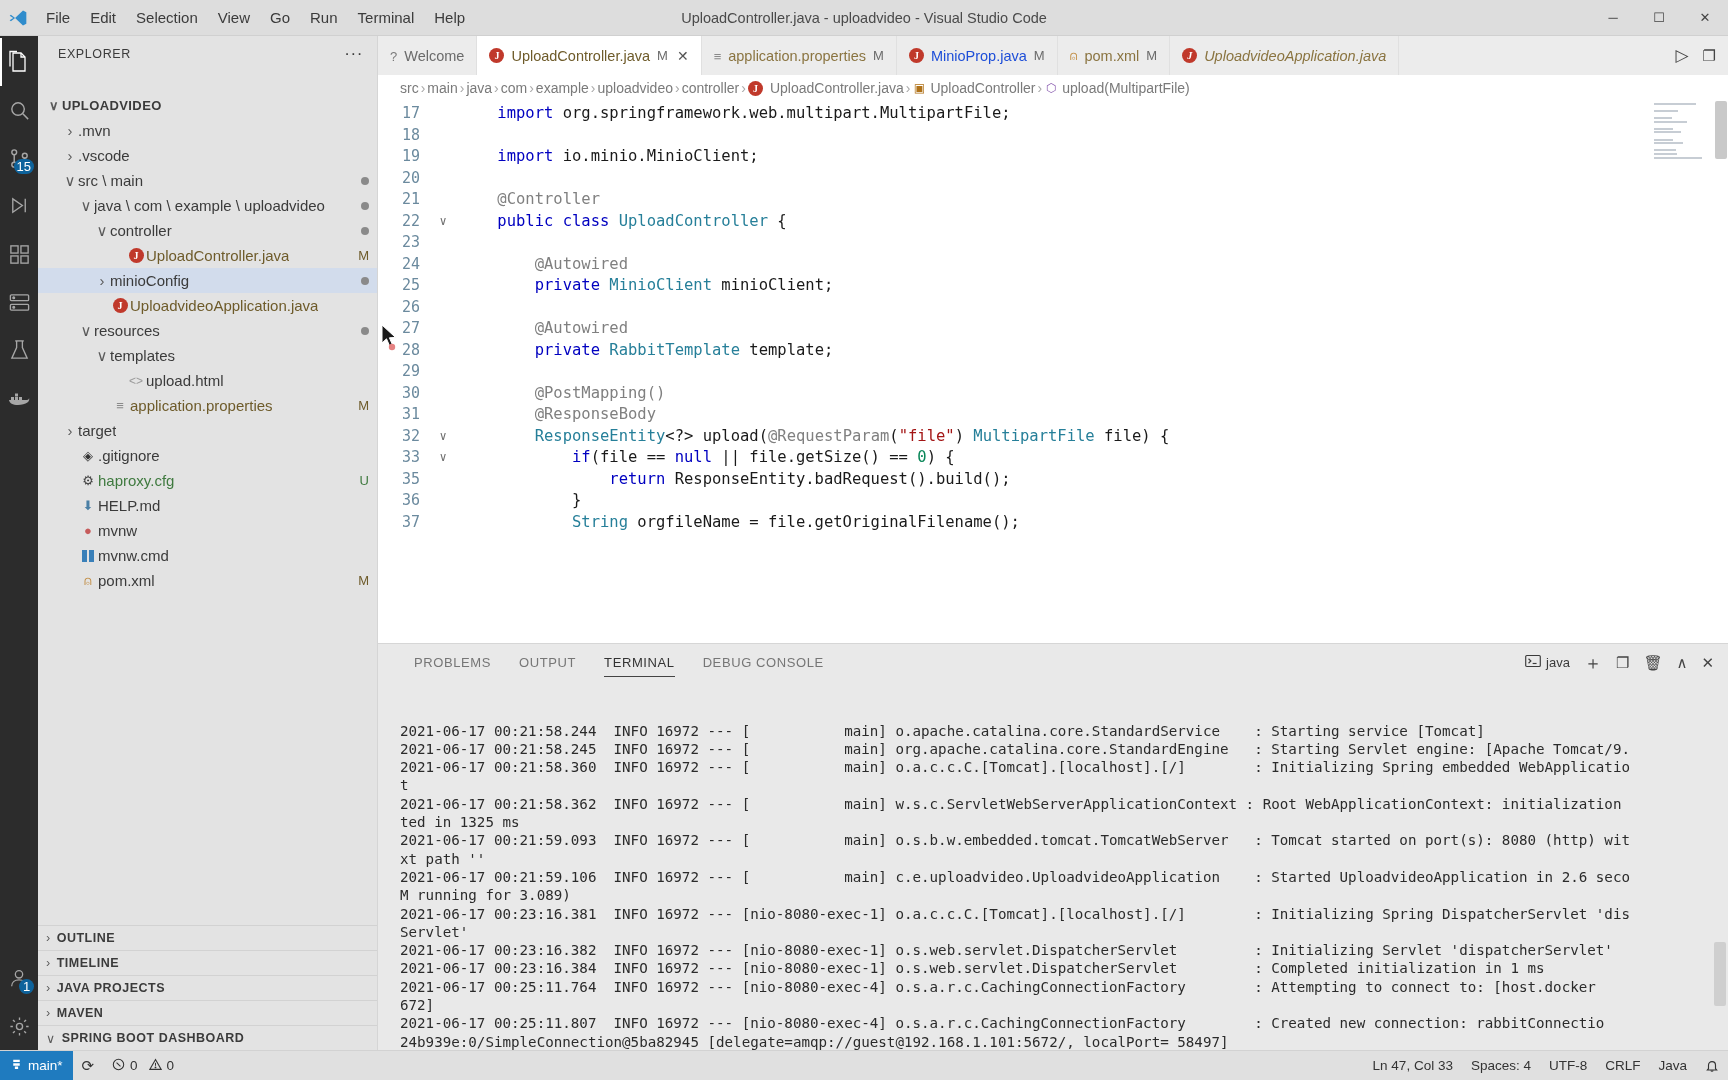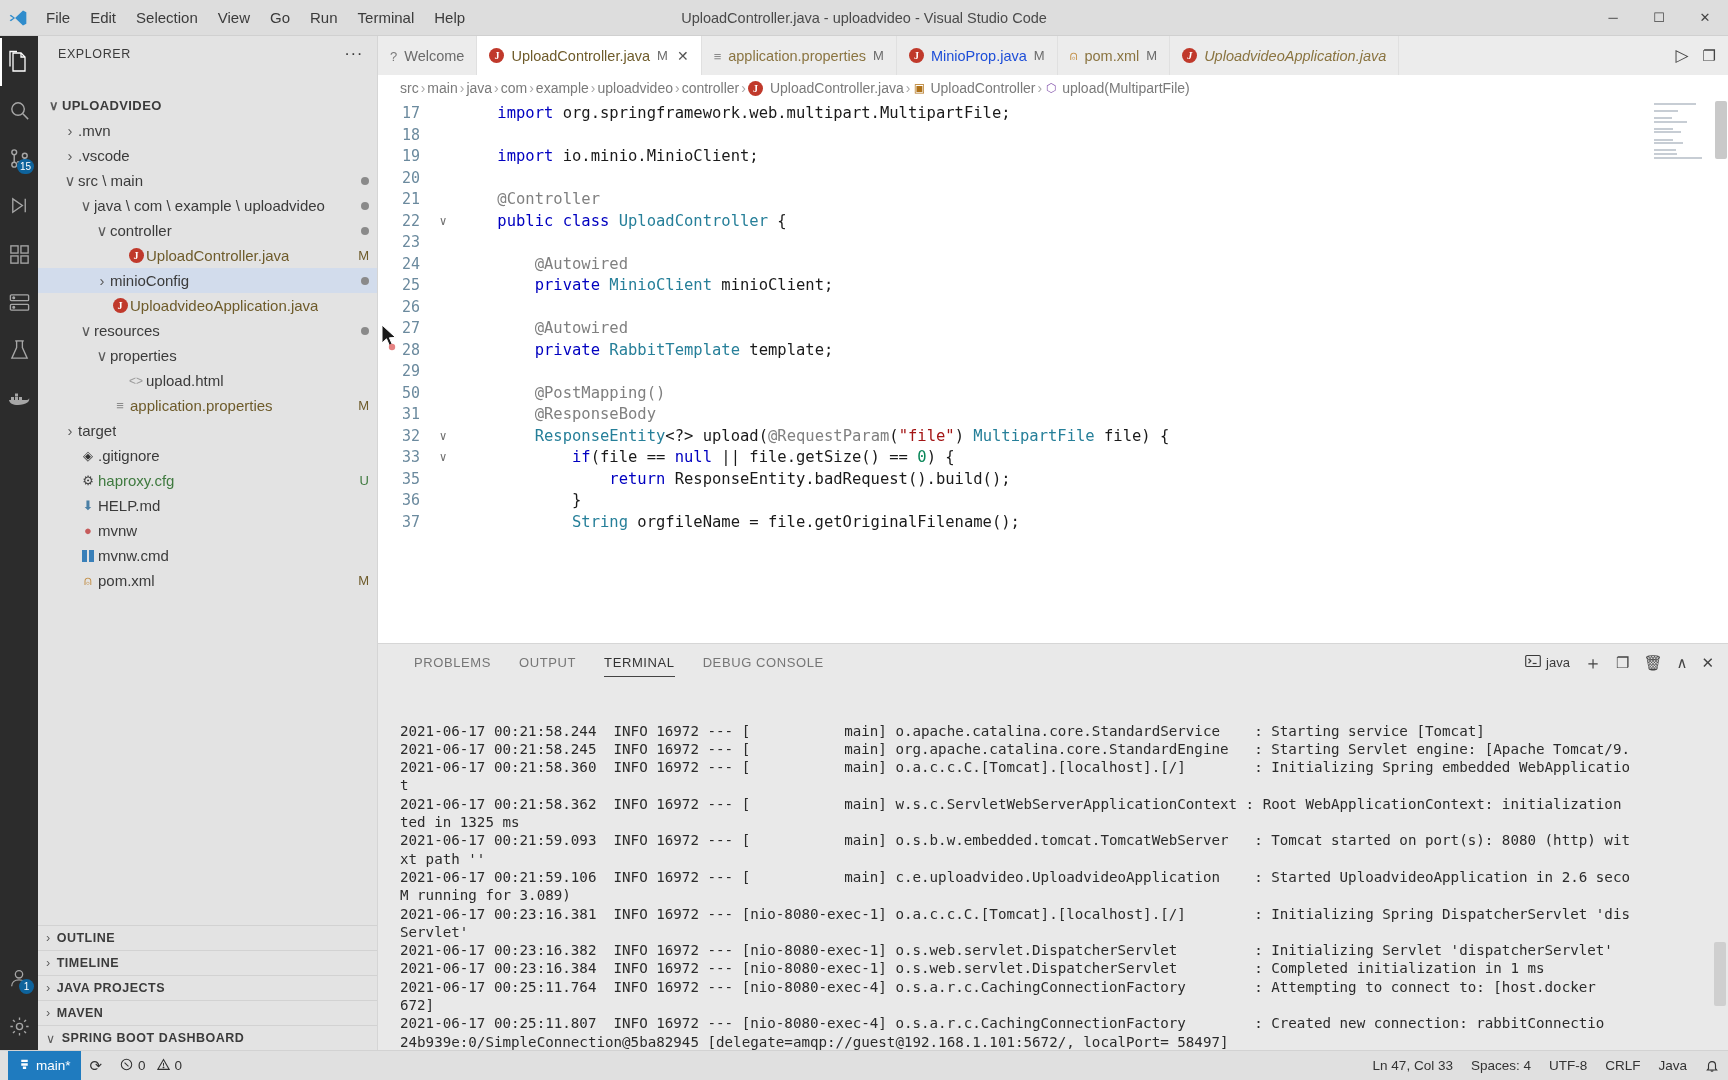--- a/index.html
+++ b/index.html
@@ -48,21 +48,21 @@
     width: 38px; height: 48px;
     display: flex; align-items: center; justify-content: center;
     position: relative; color: #a6a6a6; cursor: pointer;
   }
   .act-item.active { color: #ffffff; }
   .act-item.active::before {
     content: ""; position: absolute; left: 0; top: 0; bottom: 0; width: 2px; background: #fff;
   }
   .act-badge {
     position: absolute; right: 4px; bottom: 8px;
-    background: #0e639c; color: #fff; font-size: 10px;
+    background: #0e639c; color: #fff; font-size: 13px;
     border-radius: 8px; min-width: 15px; height: 15px;
     display: flex; align-items: center; justify-content: center; padding: 0 3px;
     font-family: "Liberation Sans", sans-serif;
   }
   .act-spacer { flex: 1 1 auto; }
 
   
   .sidebar {
     width: 340px; flex: 0 0 340px;
     background: #e3e3e3;
@@ -201,21 +201,21 @@
   }
   .term-line { height: 18.3px; }
   .panel-scrollbar { position:absolute; right:2px; bottom:44px; width:12px; height:64px; background:#cfcfcf; border-radius:2px; }
 
   
   .statusbar {
     height: 30px; flex: 0 0 30px; background: #e0e0e0;
     display: flex; align-items: center; font-size: 13.5px; color: #333;
     border-top: 1px solid #d2d2d2;
   }
-  .sb-left { display: flex; align-items: center; padding-left: 8px; }
+  .sb-left { display: flex; align-items: center; }
   .sb-right { margin-left: auto; display: flex; align-items: center; }
   .sb-cell { padding: 0 9px; height: 30px; display: flex; align-items: center; gap: 5px; cursor: pointer; white-space: nowrap; }
   .remote-cell { background: #1f7bbf; color: #fff; padding: 0 10px; }
 </style>
 </head>
 <body>
 
 <div class="app">
 
   <div class="titlebar">
@@ -376,21 +376,21 @@
               </span>
               <span class="lbl" style="color: rgb(110, 91, 42);">UploadvideoApplication.java</span>
             </div>
             <div class="row" style="padding-left: 40px;">
               <span class="chev">∨</span>
               <span class="lbl">resources</span>
               <span class="dot-mod"></span>
             </div>
             <div class="row" style="padding-left: 56px;">
               <span class="chev">∨</span>
-              <span class="lbl">properties</span>
+              <span class="lbl">templates</span>
             </div>
             <div class="row" style="padding-left: 72px;">
               <span class="chev"></span>
               <span class="ficon">
                 <span class="html-icon">&lt;&gt;</span>
               </span>
               <span class="lbl">upload.html</span>
             </div>
             <div class="row" style="padding-left: 56px;">
               <span class="chev"></span>
@@ -579,21 +579,21 @@
               <div class="cline"><span class="ln-num">20</span><span class="ln-fold"></span><span class="ln-text"></span></div>
               <div class="cline"><span class="ln-num">21</span><span class="ln-fold"></span><span class="ln-text"><span class="pln">    </span><span class="ann">@Controller</span></span></div>
               <div class="cline"><span class="ln-num">22</span><span class="ln-fold">∨</span><span class="ln-text"><span class="pln">    </span><span class="kw">public</span><span class="pln"> </span><span class="kw">class</span><span class="pln"> </span><span class="typ">UploadController</span><span class="pln"> {</span></span></div>
               <div class="cline"><span class="ln-num">23</span><span class="ln-fold"></span><span class="ln-text"></span></div>
               <div class="cline"><span class="ln-num">24</span><span class="ln-fold"></span><span class="ln-text"><span class="pln">        </span><span class="ann">@Autowired</span></span></div>
               <div class="cline"><span class="ln-num">25</span><span class="ln-fold"></span><span class="ln-text"><span class="pln">        </span><span class="kw">private</span><span class="pln"> </span><span class="typ">MinioClient</span><span class="pln"> minioClient;</span></span></div>
               <div class="cline"><span class="ln-num">26</span><span class="ln-fold"></span><span class="ln-text"></span></div>
               <div class="cline"><span class="ln-num">27</span><span class="ln-fold"></span><span class="ln-text"><span class="pln">        </span><span class="ann">@Autowired</span></span></div>
               <div class="cline"><span class="ln-num">28</span><span class="ln-fold"></span><span class="ln-text"><span class="pln">        </span><span class="kw">private</span><span class="pln"> </span><span class="typ">RabbitTemplate</span><span class="pln"> template;</span></span></div>
               <div class="cline"><span class="ln-num">29</span><span class="ln-fold"></span><span class="ln-text"></span></div>
-              <div class="cline"><span class="ln-num">50</span><span class="ln-fold"></span><span class="ln-text"><span class="pln">        </span><span class="ann">@PostMapping()</span></span></div>
+              <div class="cline"><span class="ln-num">30</span><span class="ln-fold"></span><span class="ln-text"><span class="pln">        </span><span class="ann">@PostMapping()</span></span></div>
               <div class="cline"><span class="ln-num">31</span><span class="ln-fold"></span><span class="ln-text"><span class="pln">        </span><span class="ann">@ResponseBody</span></span></div>
               <div class="cline"><span class="ln-num">32</span><span class="ln-fold">∨</span><span class="ln-text"><span class="pln">        </span><span class="typ">ResponseEntity</span><span class="pln">&lt;?&gt; </span><span class="pln">upload</span><span class="pln">(</span><span class="ann">@RequestParam</span><span class="pln">(</span><span class="str">"file"</span><span class="pln">) </span><span class="typ">MultipartFile</span><span class="pln"> file) {</span></span></div>
               <div class="cline"><span class="ln-num">33</span><span class="ln-fold">∨</span><span class="ln-text"><span class="pln">            </span><span class="kw">if</span><span class="pln">(file == </span><span class="kw">null</span><span class="pln"> || file.getSize() == </span><span class="num">0</span><span class="pln">) {</span></span></div>
               <div class="cline"><span class="ln-num">35</span><span class="ln-fold"></span><span class="ln-text"><span class="pln">                </span><span class="kw">return</span><span class="pln"> ResponseEntity.badRequest().build();</span></span></div>
               <div class="cline"><span class="ln-num">36</span><span class="ln-fold"></span><span class="ln-text"><span class="pln">            }</span></span></div>
               <div class="cline"><span class="ln-num">37</span><span class="ln-fold"></span><span class="ln-text"><span class="pln">            </span><span class="typ">String</span><span class="pln"> orgfileName = file.getOriginalFilename();</span></span></div>
             </div>
         </div>
         <div class="minimap">
           <div class="mm-line" style="width:70%"></div>

